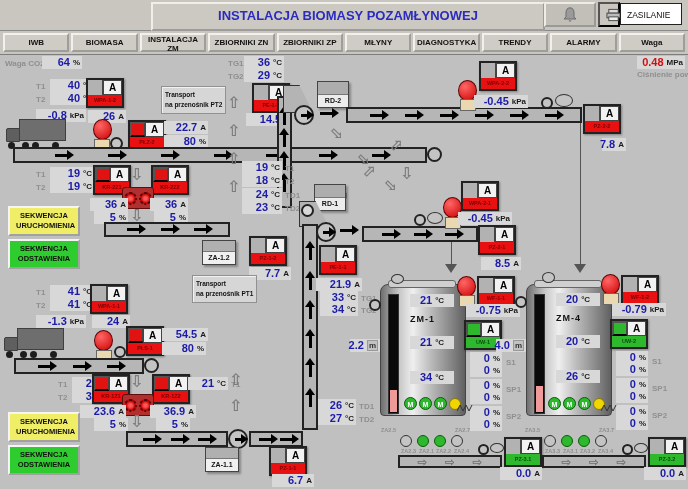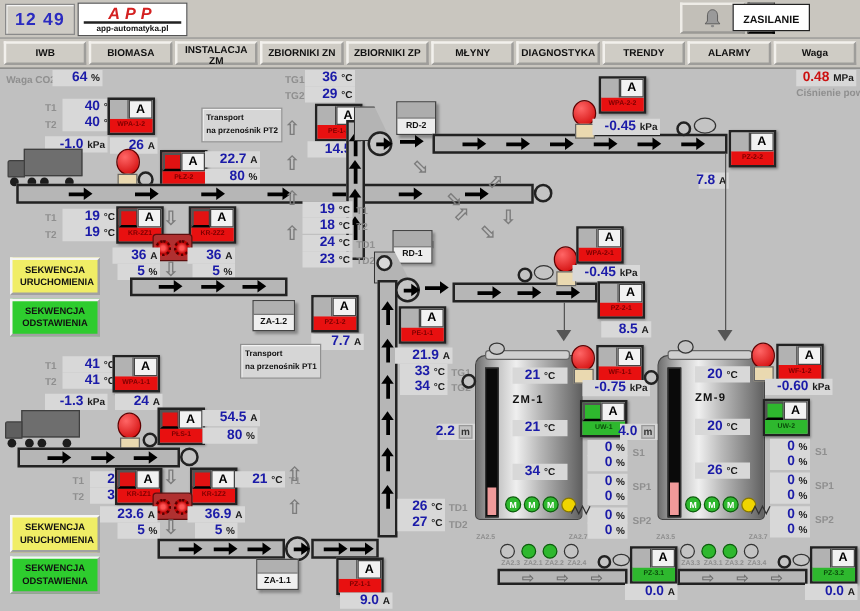--- a/index.html
+++ b/index.html
@@ -8,22 +8,22 @@
   .hdr{position:absolute;left:0;top:0;width:688px;height:30px;background:#c9c6bf;border-bottom:1px solid #8a8a8a;}
   .timebox{position:absolute;left:4px;top:3px;width:54px;height:23px;background:#cfccc5;border:1px solid #8a8a8a;box-shadow:inset 1px 1px 0 #f5f5f5;
            font-weight:bold;font-size:14px;color:#2b2bc0;text-align:center;line-height:23px;letter-spacing:1px;}
   .logobox{position:absolute;left:62px;top:2px;width:86px;height:25px;background:#fff;border:1px solid #555;text-align:center;}
   .logo-app{font-weight:bold;font-style:italic;font-size:13px;color:#d42020;letter-spacing:4px;line-height:13px;display:block;border-bottom:2px solid #222;margin:1px 4px 0 4px;}
   .logo-sub{font-weight:bold;font-size:6.5px;color:#111;display:block;margin-top:1px;}
   .titlebox{position:absolute;left:151px;top:2px;width:390px;height:25px;background:#ccc9c2;border:2px outset #f0eee9;
             font-weight:bold;font-size:13px;color:#2b2bc0;text-align:center;line-height:23px;}
   .bellbox{position:absolute;left:544px;top:2px;width:52px;height:25px;background:#c2bfb8;border:2px outset #eeece7;text-align:center;padding-top:2px;box-sizing:border-box;}
   .printerbox{position:absolute;left:598px;top:2px;width:22px;height:25px;background:#c9c6bf;text-align:center;padding-top:4px;box-sizing:border-box;}
-  .powerbtn{position:absolute;left:586px;top:3px;width:62px;height:22px;background:#fff;border:1px solid #222;
-            font-weight:bold;font-size:8.5px;color:#111;text-align:center;line-height:20px;}
+  .powerbtn{position:absolute;left:620px;top:3px;width:62px;height:22px;background:#fff;border:1px solid #222;
+            font-weight:normal;font-size:8.5px;color:#111;text-align:left;line-height:20px;}
   .menubar{position:absolute;left:0;top:31px;width:688px;height:24px;background:#c9c6bf;display:flex;gap:2px;padding:2px 3px;box-sizing:border-box;border-bottom:1px solid #7d7d7d;}
   .mbtn{flex:1;background:#cfccc5;border:2px outset #f2f0ec;font-family:"Liberation Sans",sans-serif;font-weight:bold;font-size:8px;color:#111;padding:0;}
   
   .v{position:absolute;height:13px;background:#d8d8d8;display:flex;align-items:center;justify-content:flex-end;gap:3px;padding:0 2px;box-sizing:border-box;}
   .v .n{font-weight:bold;font-size:11px;color:#1b1ba8;line-height:13px;}
   .v.red .n{color:#cc1111;}
   .v .u{font-weight:bold;font-size:8px;color:#1a1a1a;}
   .v .ub{font-weight:bold;font-size:8px;color:#333;background:#c2c2c2;border:1px solid #999;padding:0 1px;}
   .v.c{justify-content:center;}
   .gl{position:absolute;font-weight:bold;font-size:8px;color:#8f8f8f;white-space:nowrap;}
@@ -87,25 +87,21 @@
   .gv{position:absolute;width:12px;height:12px;border-radius:50%;border:1px solid #0b5d0b;background:#2eb82e;box-sizing:border-box;}
   .ov{position:absolute;border:1px solid #333;border-radius:50%;background:#c4c4c4;box-sizing:border-box;}
   .zz{position:absolute;}
 </style>
 </head>
 <body>
 
 <div id="scr">
 
   <div class="hdr">
-    <div class="timebox">12 49</div>
-    <div class="logobox">
-      <span class="logo-app">APP</span>
-      <span class="logo-sub">app-automatyka.pl</span>
-    </div>
+    <div class="titlebox">INSTALACJA BIOMASY POZAMŁYNOWEJ</div>
     <button class="bellbox">
       <span><svg width="18" height="18" viewBox="0 0 20 20">
             <path d="M10 2C7.2 2 5.5 4.2 5.5 7.5V12L3.5 14.5h13L14.5 12V7.5C14.5 4.2 12.8 2 10 2Z" fill="#9a9a9a" stroke="#555" stroke-width="0.8"></path>
             <rect x="8.5" y="15.5" width="3" height="2" rx="1" fill="#8a8a8a"></rect>
           </svg></span>
     </button>
     <button class="printerbox">
       <span><svg width="15" height="14" viewBox="0 0 16 14">
             <rect x="3" y="1" width="10" height="4" fill="#ddd" stroke="#444"></rect>
             <rect x="1" y="5" width="14" height="5" fill="#bbb" stroke="#444"></rect>
@@ -151,21 +147,21 @@
       <span class="u">°C</span>
     </div>
   <div class="dev" style="left:86px;top:78px">
     <div class="dtop">
         <span class="sq"></span>
         <button class="ab">A</button>
       </div>
     <div class="dl">WPA-1-2</div>
   </div>
   <div class="v" style="left:36px;top:109px;width:50px">
-      <span class="n">-1.0</span>
+      <span class="n">-0.8</span>
       <span class="u">kPa</span>
     </div>
   <div class="v" style="left:88px;top:110px;width:38px">
       <span class="n">26</span>
       <span class="u">A</span>
     </div>
   <div class="truck" style="left:6px;top:119px">
     <i class="tbox"></i>
       <i class="tcab"></i>
     <i class="tw" style="left:2px"></i>
@@ -276,21 +272,21 @@
     </div>
   <div class="circ" style="left:541px;top:97px;width:12px;height:12px"></div>
   <div class="ov" style="left:555px;top:94px;width:18px;height:13px"></div>
   <div class="dev" style="left:583px;top:104px">
     <div class="dtop">
         <span class="sq"></span>
         <button class="ab">A</button>
       </div>
     <div class="dl">PZ-2-2</div>
   </div>
-  <div class="v" style="left:559px;top:138px;width:24px">
+  <div class="v" style="left:602px;top:138px;width:24px">
       <span class="n">7.8</span>
       <span class="u">A</span>
     </div>
   <div class="vline" style="left:580px;top:123px;height:141px"></div>
   <div class="fun" style="left:574px;top:264px"></div>
 
   <span class="ha dr" style="left:330px;top:126px"></span>
   <span class="ha dr" style="left:357px;top:152px"></span>
   <span class="ha dr" style="left:384px;top:178px"></span>
   <span class="ha ur" style="left:336px;top:189px"></span>
@@ -628,21 +624,21 @@
       <div class="l">ZA-1.1</div>
   </div>
   <div class="dev" style="left:269px;top:446px">
     <div class="dtop">
         <span class="sq"></span>
         <button class="ab">A</button>
       </div>
     <div class="dl">PZ-1-1</div>
   </div>
   <div class="v" style="left:272px;top:474px;width:42px">
-      <span class="n">9.0</span>
+      <span class="n">6.7</span>
       <span class="u">A</span>
     </div>
   <div class="v" style="left:318px;top:399px;width:38px">
       <span class="n">26</span>
       <span class="u">°C</span>
     </div>
   <span class="gl" style="left:359px;top:402px">TD1</span>
   <div class="v" style="left:318px;top:412px;width:38px">
       <span class="n">27</span>
       <span class="u">°C</span>
@@ -764,21 +760,21 @@
   <div class="tlip" style="left:534px;top:280px;width:66px"></div>
   <div class="ov" style="left:542px;top:272px;width:13px;height:11px"></div>
   <div class="circ" style="left:515px;top:296px;width:12px;height:12px"></div>
   <div class="ltube" style="left:534px;top:294px;height:118px">
       <div class="lfill" style="height:26px"></div>
     </div>
   <div class="v c" style="left:556px;top:293px;width:44px">
       <span class="n">20</span>
       <span class="u">°C</span>
     </div>
-  <span class="tname" style="left:556px;top:313px">ZM-9</span>
+  <span class="tname" style="left:556px;top:313px">ZM-4</span>
   <div class="v c" style="left:556px;top:335px;width:44px">
       <span class="n">20</span>
       <span class="u">°C</span>
     </div>
   <div class="v c" style="left:556px;top:370px;width:44px">
       <span class="n">26</span>
       <span class="u">°C</span>
     </div>
   <div class="v" style="left:496px;top:339px;width:30px">
       <span class="n">4.0</span>
@@ -787,21 +783,21 @@
   <div class="ball" style="left:601px;top:274px"></div>
   <div class="sbox" style="left:603px;top:293px"></div>
   <div class="dev" style="left:621px;top:275px">
     <div class="dtop">
         <span class="sq"></span>
         <button class="ab">A</button>
       </div>
     <div class="dl">WF-1-2</div>
   </div>
   <div class="v" style="left:612px;top:303px;width:54px">
-      <span class="n">-0.60</span>
+      <span class="n">-0.79</span>
       <span class="u">kPa</span>
     </div>
   <div class="dev" style="left:610px;top:319px">
     <div class="dtop">
         <button class="sq trend g">
           <svg width="11" height="11" viewBox="0 0 10 10">
             <polyline points="1,8 4,4 6,6 9,2" stroke="#fff" stroke-width="1.4" fill="none"></polyline>
           </svg>
         </button>
         <button class="ab">A</button>

